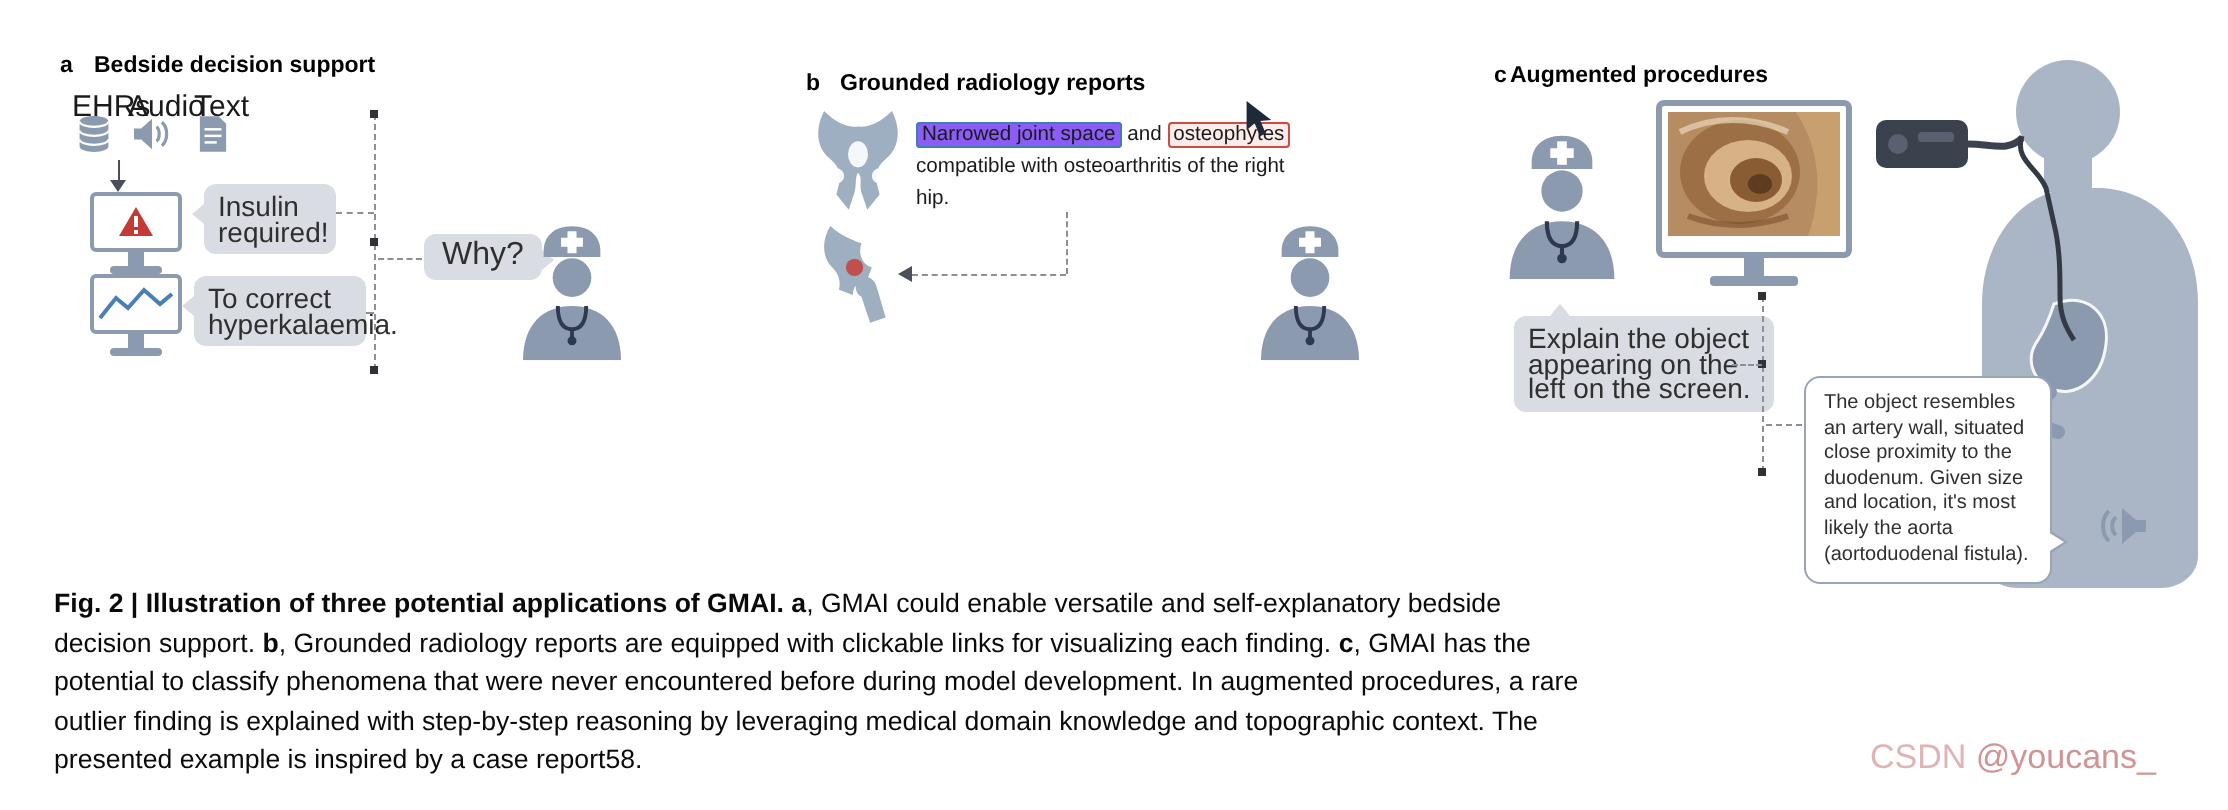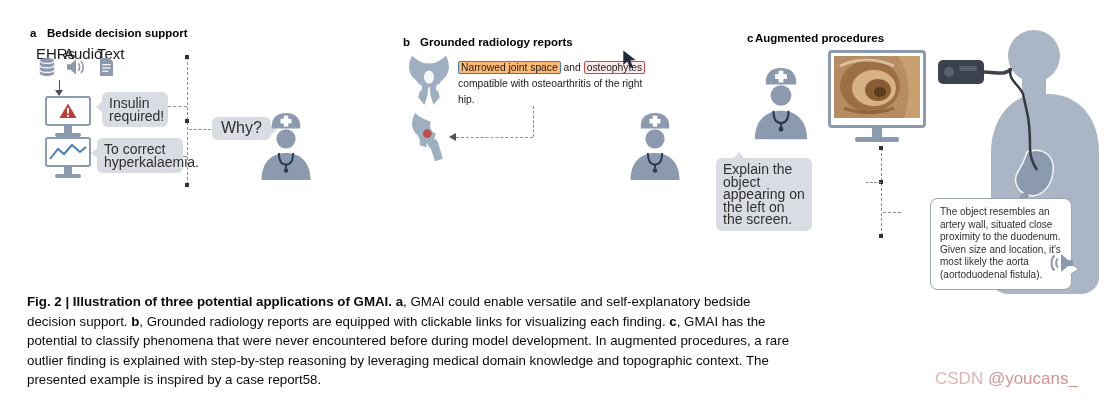--- a/index.html
+++ b/index.html
@@ -42,21 +42,21 @@
      display:flex; align-items:center; justify-content:center; }
   .monitor .neck { width:8px; height:7px; background:#8c9ab0; }
   .monitor .base { width:26px; height:4px; background:#8c9ab0; border-radius:2px; }
 
   .monitor-lg { position:absolute; display:flex; flex-direction:column; align-items:center; }
   .monitor-lg .screen { border:3px solid #8c9ab0; background:#fff; border-radius:4px; padding:3px; }
   .monitor-lg .neck { width:10px; height:9px; background:#8c9ab0; }
   .monitor-lg .base { width:44px; height:5px; background:#8c9ab0; border-radius:2px; }
 
   .report { position:absolute; font-size:10.3px; line-height:16px; color:#1a1a1a; }
-  .hl-blue { background:#fdba74; border:1px solid #3d7fb5; border-radius:2px; padding:0 2px; }
+  .hl-blue { background:#8b5cf6; border:1px solid #3d7fb5; border-radius:2px; padding:0 2px; }
   .hl-red  { background:#fdecea; border:1px solid #cc4b44; border-radius:2px; padding:0 2px; }
 
   .clinician { position:absolute; }
 
   .caption { position:absolute; left:27px; top:292px; width:768px;
              font-size:13.3px; line-height:19.5px; color:#0a0a0a; }
   .caption b { font-weight:bold; }
 
   .watermark { position:absolute; left:935px; top:369px; font-size:17px; white-space:nowrap; }
   .watermark .brand  { color:#e0b4b4; }
@@ -227,32 +227,32 @@
 
     <svg class="abs" style="left:985px; top:26px;" width="122" height="272" viewBox="0 0 122 272">
       <circle cx="49" cy="30" r="26" fill="#aab6c6"></circle>
       <rect x="37" y="50" width="24" height="20" fill="#aab6c6"></rect>
       <path d="M6,252 L6,126 C6,94 26,68 54,68 L66,68 C96,70 114,94 114,126 L114,252 C114,262 104,268 96,268 L24,268 C14,268 6,262 6,252 Z" fill="#aab6c6"></path>
       <path d="M42,126 C58,120 70,130 68,146 C66,164 52,174 40,168 C30,163 28,152 34,144 C38,138 40,132 42,126 Z" fill="#8c9ab0" stroke="#f4f6f8" stroke-width="1.5"></path>
       <path d="M40,170 C32,178 34,188 44,190" fill="none" stroke="#8c9ab0" stroke-width="7" stroke-linecap="round"></path>
       <path d="M26,42 C22,54 34,58 38,68 L42,86 C45,98 45,110 45,122 C45,132 48,138 52,144" fill="none" stroke="#343a44" stroke-width="2.5"></path>
     </svg>
 
-    <div class="bubble tail-up" style="left:716px; top:158px; width:96px;">
+    <div class="bubble tail-up" style="left:757px; top:158px; width:130px;">
       <span>Explain the object appearing on the left on the screen.</span>
     </div>
 
     <div class="dashv" style="left:881px; top:148px; height:88px;"></div>
     <div class="sq" style="left:879px; top:146px;"></div>
     <div class="sq" style="left:879px; top:180px;"></div>
     <div class="sq" style="left:879px; top:234px;"></div>
     <div class="dashh" style="left:866px; top:182px; width:15px;"></div>
     <div class="dashh" style="left:883px; top:212px; width:18px;"></div>
 
-    <div class="bubble-white" style="left:902px; top:198px; width:142px;margin-left:28px;">
+    <div class="bubble-white" style="left:902px; top:188px; width:124px;">
       <span>The object resembles an artery wall, situated close proximity to the duodenum. Given size and location, it's most likely the aorta (aortoduodenal fistula).</span>
     </div>
 
     <svg class="abs" style="left:1048px; top:252px; transform:scaleX(-1);" width="26" height="22" viewBox="0 0 26 22">
       <polygon points="1,8 6,8 13,2 13,20 6,14 1,14" fill="#8c9ab0"></polygon>
       <path d="M16,6.5 C18.5,8.5 18.5,13.5 16,15.5" fill="none" stroke="#8c9ab0" stroke-width="2"></path>
       <path d="M19.5,3.5 C23.5,7 23.5,15 19.5,18.5" fill="none" stroke="#8c9ab0" stroke-width="2"></path>
     </svg>
   </section>
 

